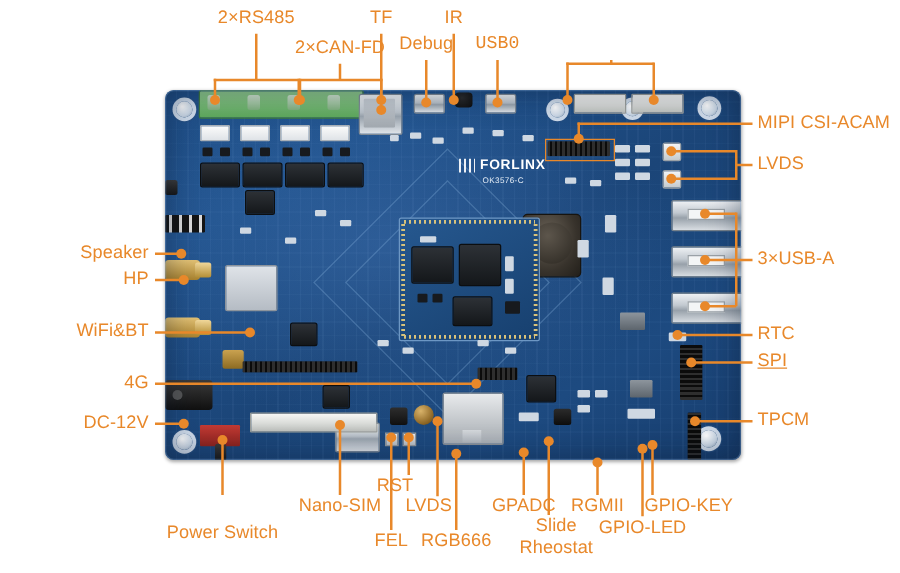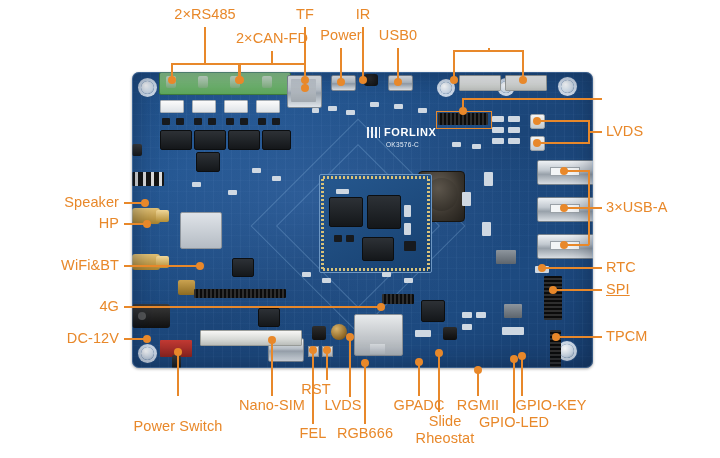--- a/index.html
+++ b/index.html
@@ -260,43 +260,44 @@
   <div class="ln lnH" style="left:239px;top:63px;width:67px;"></div>
   <div class="ln lnV" style="left:239px;top:63px;height:16px;"></div>
   <div class="ln lnV" style="left:304px;top:63px;height:16px;"></div>
   <div class="dot" style="left:240px;top:80px;"></div>
   <div class="dot" style="left:305px;top:80px;"></div>
 
   <div class="lbl c" style="left:305px;top:6px;">TF</div>
   <div class="ln lnV" style="left:304px;top:27px;height:60px;"></div>
   <div class="dot" style="left:305px;top:88px;"></div>
 
-  <div class="lbl c" style="left:341px;top:27px;">Power</div>
+  <div class="lbl c" style="left:341px;top:27px;">Debug</div>
   <div class="ln lnV" style="left:340px;top:48px;height:33px;"></div>
   <div class="dot" style="left:341px;top:82px;"></div>
 
   <div class="lbl c" style="left:363px;top:6px;">IR</div>
   <div class="ln lnV" style="left:362px;top:27px;height:52px;"></div>
   <div class="dot" style="left:363px;top:80px;"></div>
 
-  <div class="lbl c" style="left:398px;top:27px;">USB0</div>
+  <div class="lbl c" style="left:398px;top:27px;font-family:Liberation Mono, monospace;">USB0</div>
   <div class="ln lnV" style="left:397px;top:48px;height:33px;"></div>
   <div class="dot" style="left:398px;top:82px;"></div>
 
   <div class="ln lnV" style="left:488px;top:48px;height:3px;"></div>
   <div class="ln lnH" style="left:453px;top:50px;width:70px;"></div>
   <div class="ln lnV" style="left:453px;top:50px;height:28px;"></div>
   <div class="ln lnV" style="left:522px;top:50px;height:28px;"></div>
   <div class="dot" style="left:454px;top:80px;"></div>
   <div class="dot" style="left:523px;top:80px;"></div>
 
   <div class="box" style="left:436px;top:111px;width:54px;height:16px;"></div>
   <div class="dot" style="left:463px;top:111px;"></div>
   <div class="ln lnV" style="left:462px;top:98px;height:13px;"></div>
   <div class="ln lnH" style="left:462px;top:98px;width:140px;"></div>
+  <div class="lbl" style="left:606px;top:90px;">MIPI CSI-ACAM</div>
 
   <div class="dot" style="left:537px;top:121px;"></div>
   <div class="dot" style="left:537px;top:143px;"></div>
   <div class="ln lnH" style="left:537px;top:120px;width:52px;"></div>
   <div class="ln lnH" style="left:537px;top:142px;width:52px;"></div>
   <div class="ln lnV" style="left:588px;top:120px;height:24px;"></div>
   <div class="ln lnH" style="left:588px;top:131px;width:14px;"></div>
   <div class="lbl" style="left:606px;top:123px;">LVDS</div>
 
   <div class="dot" style="left:564px;top:171px;"></div>

